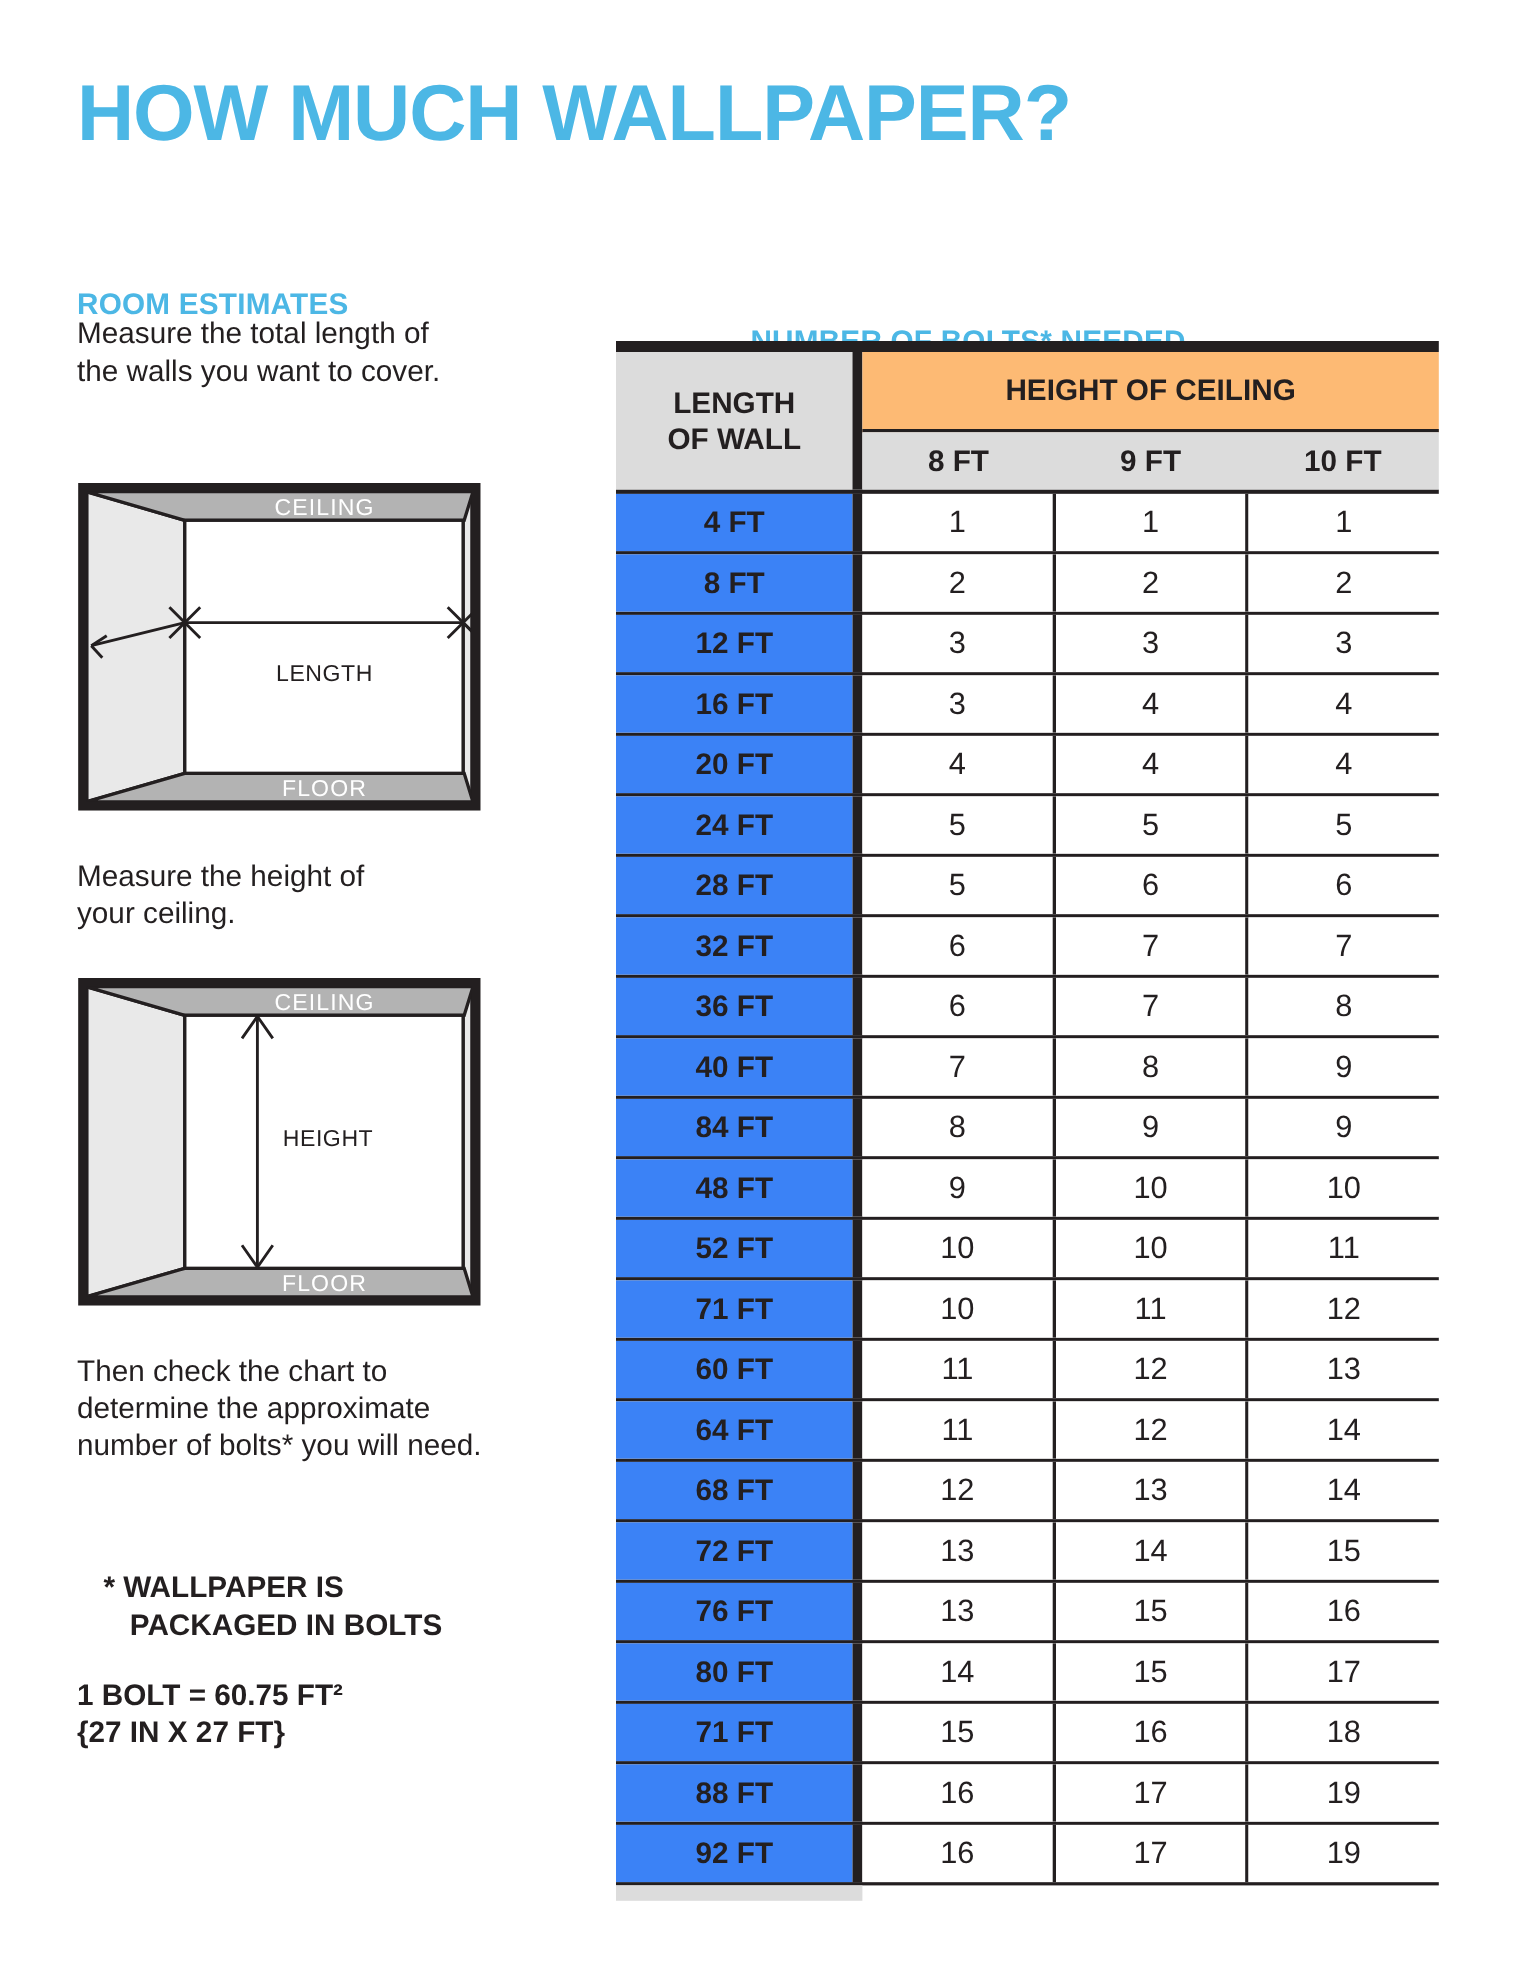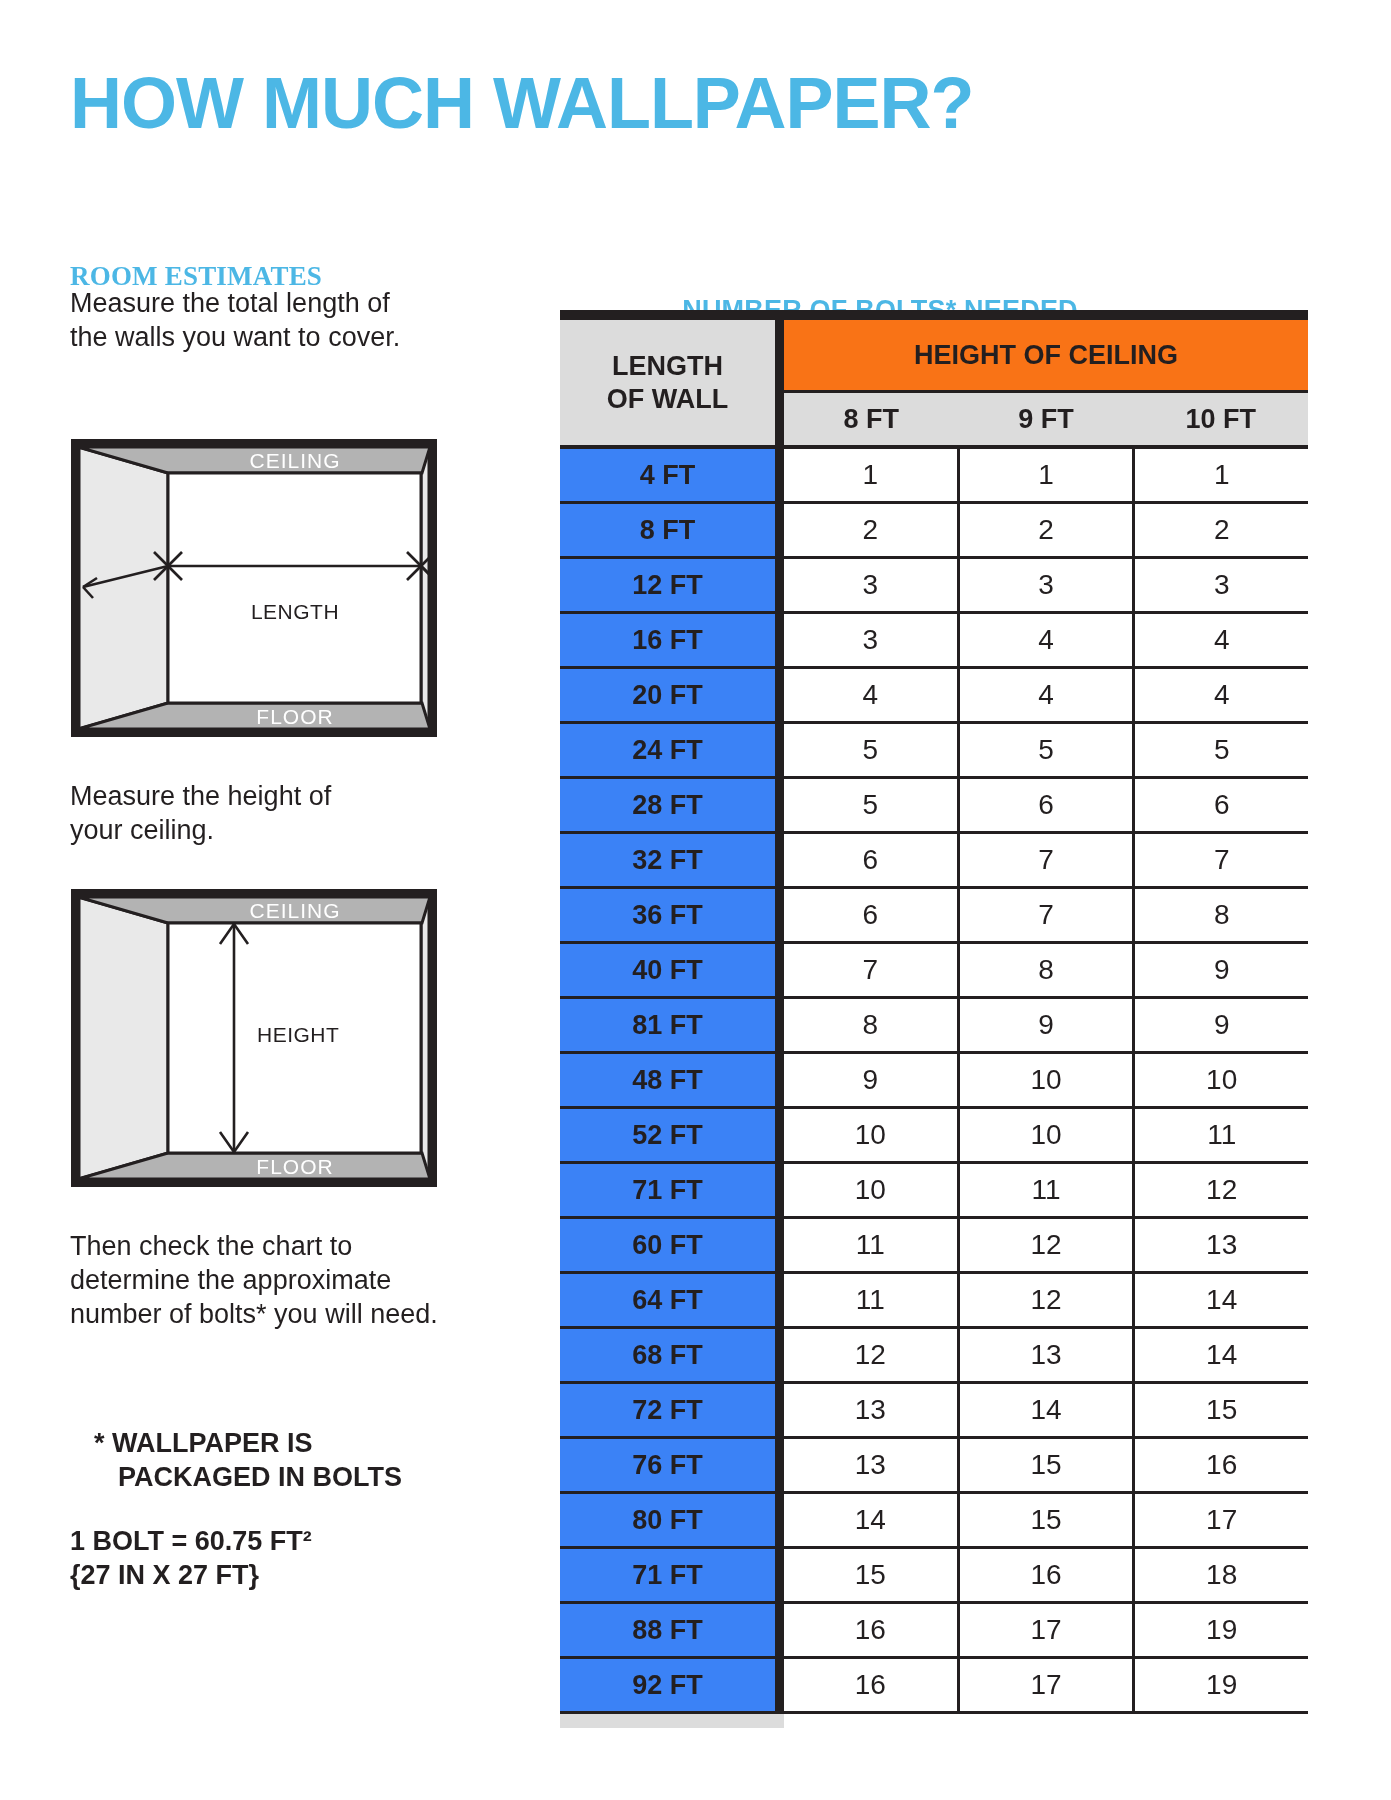--- a/index.html
+++ b/index.html
@@ -21,21 +21,21 @@
   .wtable{left:560px;top:310px;width:748px;}
   .topbar{height:10px;background:#231f20;}
   .thead{display:flex;border-bottom:4px solid #231f20;}
   .rowhead-cell{
     width:215px;background:#dcdcdc;display:flex;flex-direction:column;
     justify-content:center;align-items:center;font-size:27px;font-weight:bold;line-height:33px;
   }
   .vdivider{width:9px;background:#231f20;}
   .head-right{flex:1;display:flex;flex-direction:column;}
   .group-cell{
-    height:70px;background:#f97316;border-bottom:3px solid #231f20;
+    height:70px;background:#fdba74;border-bottom:3px solid #231f20;
     display:flex;align-items:center;justify-content:center;
     font-size:27px;font-weight:bold;
   }
   .ftrow{height:52px;background:#dcdcdc;display:flex;}
   .ftcell{flex:1;display:flex;align-items:center;justify-content:center;
     font-size:27px;font-weight:bold;}
   .trow{display:flex;height:52px;border-bottom:3px solid #231f20;}
   .label-cell{
     width:215px;background:#3b82f6;display:flex;align-items:center;justify-content:center;
     font-size:27px;font-weight:bold;
@@ -48,21 +48,21 @@
   .gray-stub{width:224px;height:14px;background:#dcdcdc;}
   svg text{font-family:"Liberation Sans",sans-serif;}
 </style>
 </head>
 <body>
 
 <div class="page">
 
   <div class="abs page-title" style="color:#4cb7e5;">HOW MUCH WALLPAPER?</div>
 
-  <div class="abs section-heading" style="left:70px;top:261px;color:#4cb7e5;font-family:Liberation Serif, serif;">ROOM ESTIMATES</div>
+  <div class="abs section-heading" style="left:70px;top:261px;color:#4cb7e5;">ROOM ESTIMATES</div>
 
   <div class="abs para" style="left:70px;top:286px;">
     <div>Measure the total length of</div>
     <div>the walls you want to cover.</div>
   </div>
 
   <svg class="abs" style="left:71px;top:439px;" width="366" height="298" viewBox="0 0 366 298">
     <rect x="0" y="0" width="366" height="298" fill="#ffffff"></rect>
     <polygon points="8,8 97,34 97,264 8,290" fill="#e9e9e9" stroke="#231f20" stroke-width="3"></polygon>
     <polygon points="358,8 350,34 350,264 358,290" fill="#e9e9e9" stroke="#231f20" stroke-width="3"></polygon>
@@ -209,21 +209,21 @@
           <div class="val-cell">8</div>
         </div>
         <div class="trow">
           <div class="label-cell">40 FT</div>
           <div class="vdivider"></div>
           <div class="val-cell">7</div>
           <div class="val-cell">8</div>
           <div class="val-cell">9</div>
         </div>
         <div class="trow">
-          <div class="label-cell">81 FT</div>
+          <div class="label-cell">84 FT</div>
           <div class="vdivider"></div>
           <div class="val-cell">8</div>
           <div class="val-cell">9</div>
           <div class="val-cell">9</div>
         </div>
         <div class="trow">
           <div class="label-cell">48 FT</div>
           <div class="vdivider"></div>
           <div class="val-cell">9</div>
           <div class="val-cell">10</div>

